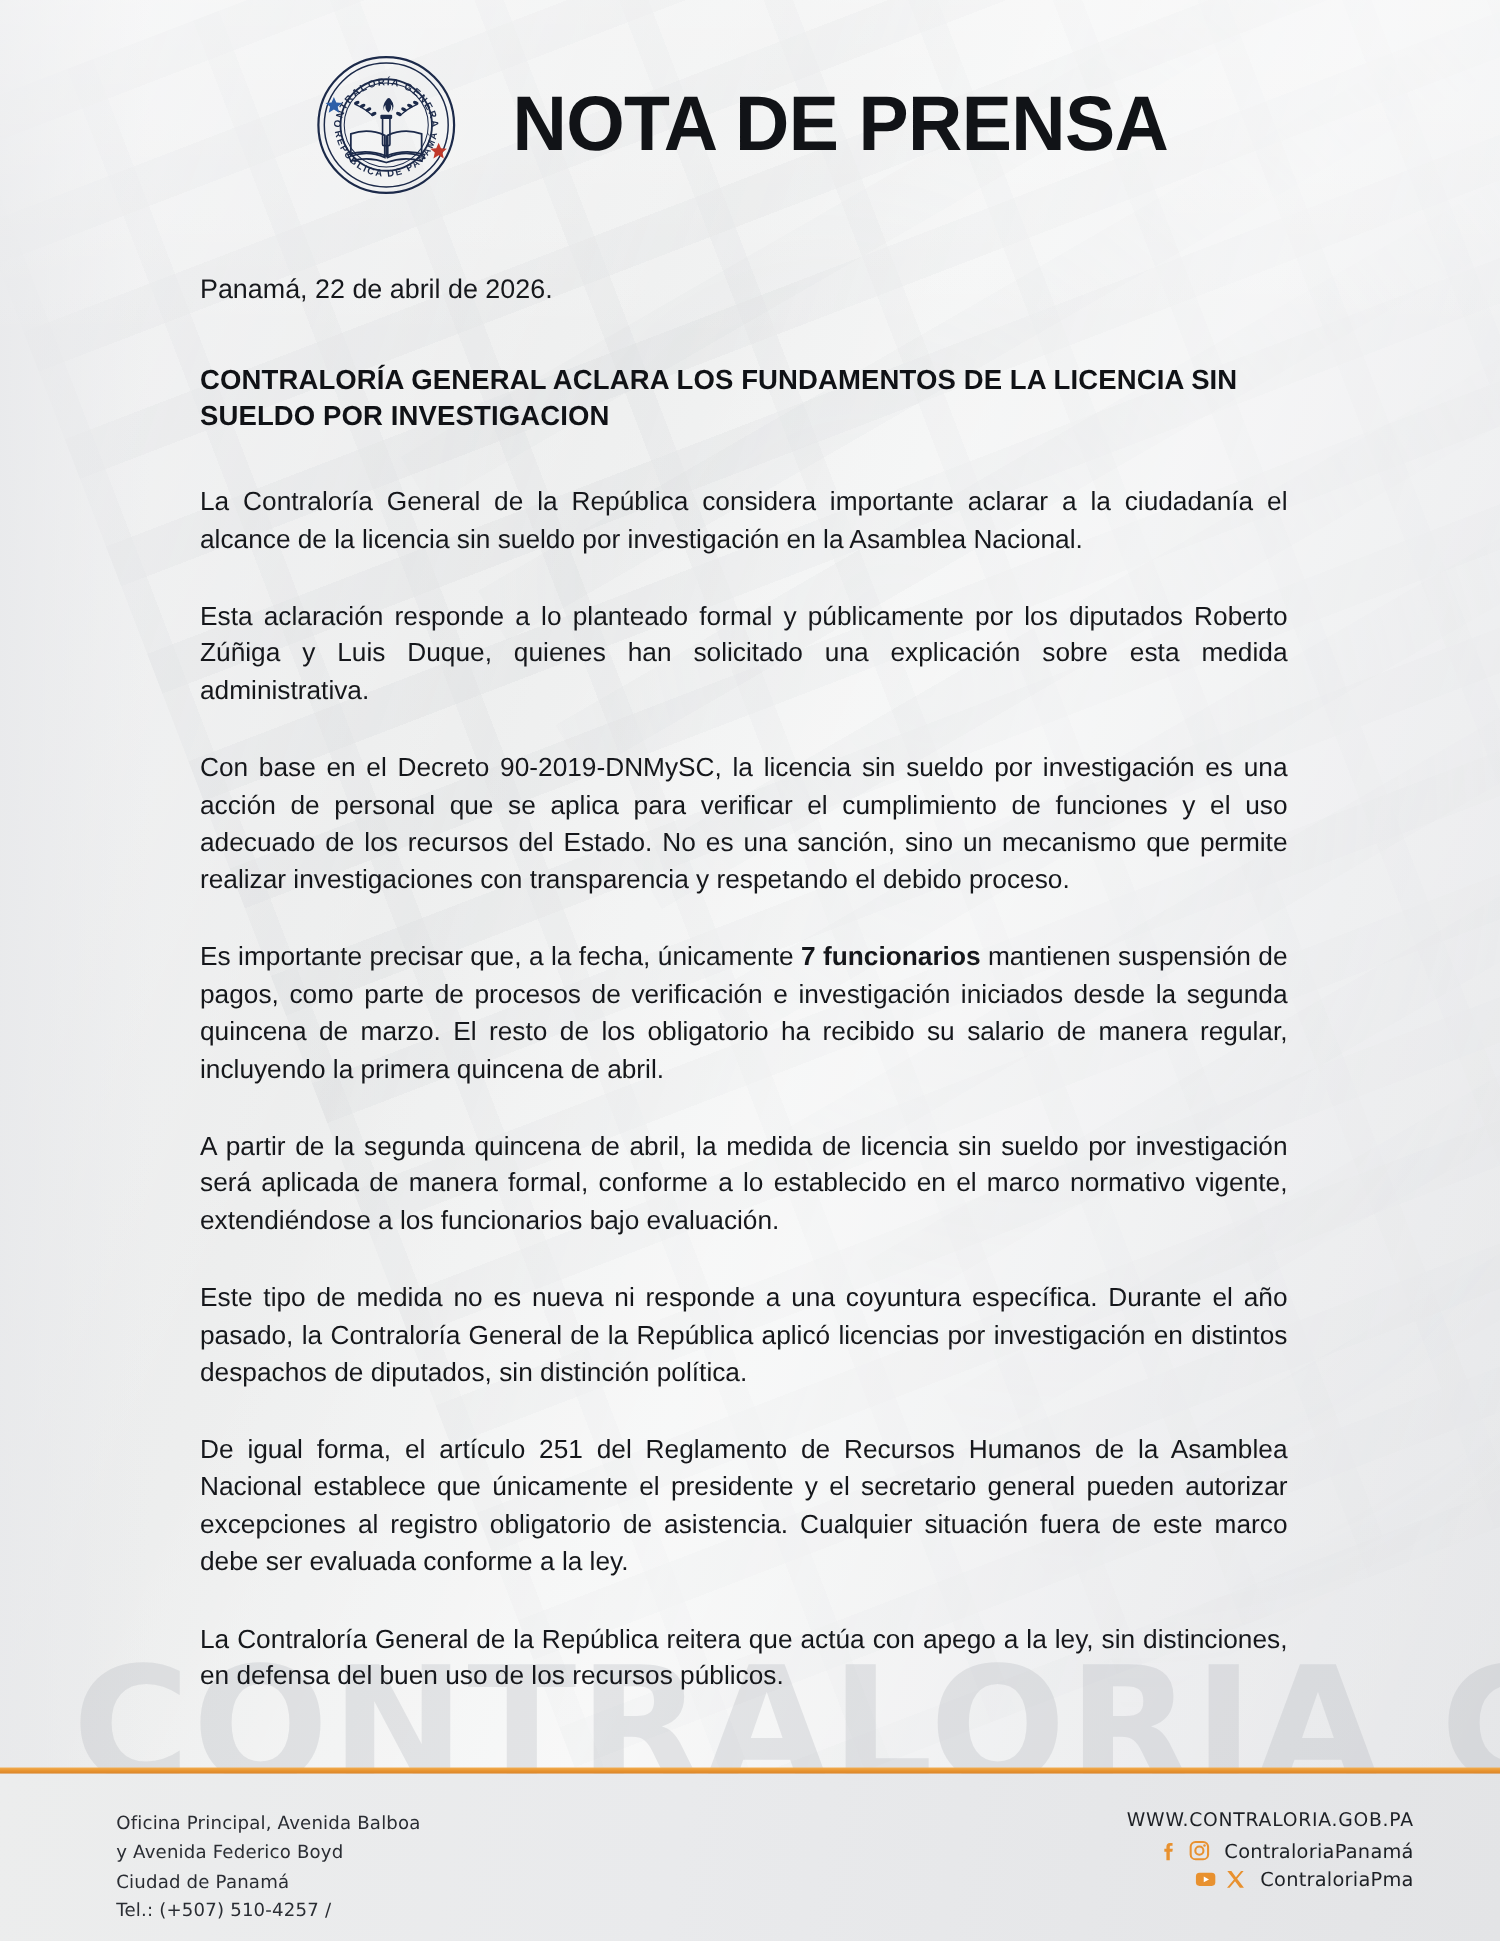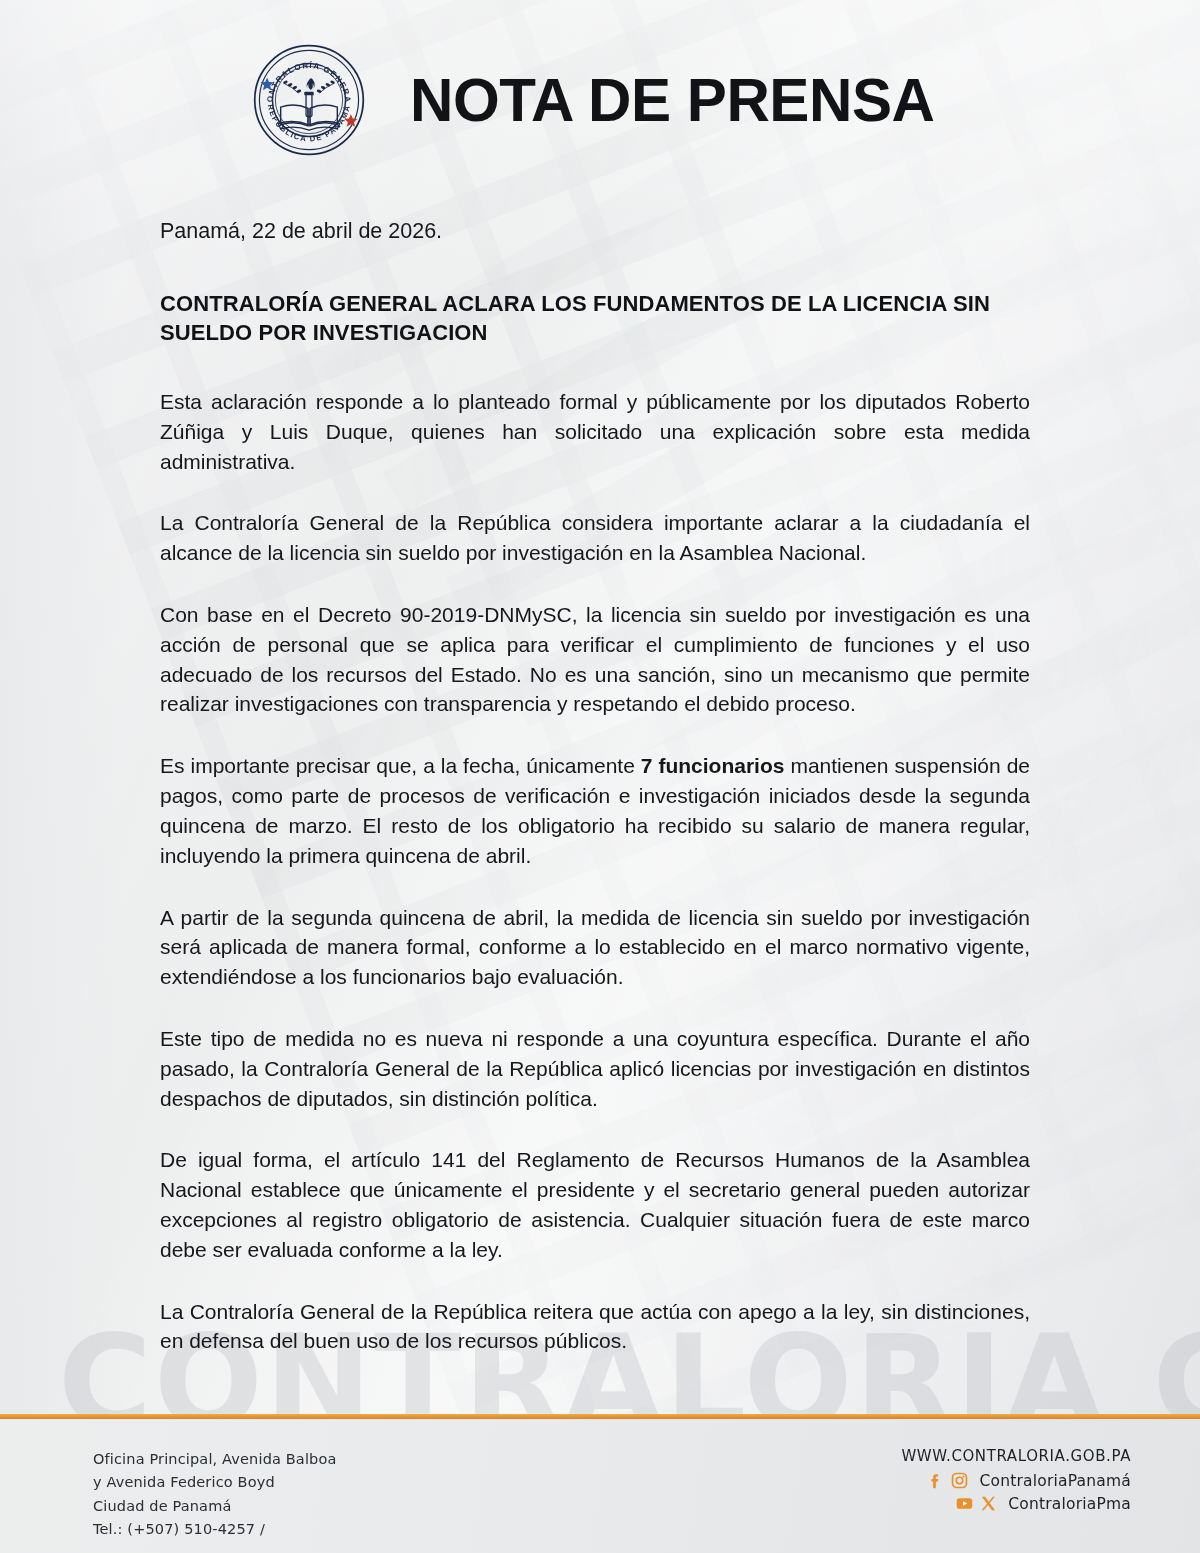--- a/index.html
+++ b/index.html
@@ -259,29 +259,29 @@
 
     <div class="doc-title">NOTA DE PRENSA</div>
   </div>
 
   <div class="content">
 
     <p class="dateline">Panamá, 22 de abril de 2026.</p>
 
     <h2 class="headline">CONTRALORÍA GENERAL ACLARA LOS FUNDAMENTOS DE LA LICENCIA SIN SUELDO POR INVESTIGACION</h2>
 
+    <p class="para">La Contraloría General de la República considera importante aclarar a la ciudadanía el alcance de la licencia sin sueldo por investigación en la Asamblea Nacional.</p>
     <p class="para">Esta aclaración responde a lo planteado formal y públicamente por los diputados Roberto Zúñiga y Luis Duque, quienes han solicitado una explicación sobre esta medida administrativa.</p>
-    <p class="para">La Contraloría General de la República considera importante aclarar a la ciudadanía el alcance de la licencia sin sueldo por investigación en la Asamblea Nacional.</p>
     <p class="para">Con base en el Decreto 90-2019-DNMySC, la licencia sin sueldo por investigación es una acción de personal que se aplica para verificar el cumplimiento de funciones y el uso adecuado de los recursos del Estado. No es una sanción, sino un mecanismo que permite realizar investigaciones con transparencia y respetando el debido proceso.</p>
 
     <p class="para"><span>Es importante precisar que, a la fecha, únicamente </span><b>7 funcionarios</b><span> mantienen suspensión de pagos, como parte de procesos de verificación e investigación iniciados desde la segunda quincena de marzo. El resto de los obligatorio ha recibido su salario de manera regular, incluyendo la primera quincena de abril.</span></p>
 
     <p class="para">A partir de la segunda quincena de abril, la medida de licencia sin sueldo por investigación será aplicada de manera formal, conforme a lo establecido en el marco normativo vigente, extendiéndose a los funcionarios bajo evaluación.</p>
     <p class="para">Este tipo de medida no es nueva ni responde a una coyuntura específica. Durante el año pasado, la Contraloría General de la República aplicó licencias por investigación en distintos despachos de diputados, sin distinción política.</p>
-    <p class="para">De igual forma, el artículo 141 del Reglamento de Recursos Humanos de la Asamblea Nacional establece que únicamente el presidente y el secretario general pueden autorizar excepciones al registro obligatorio de asistencia. Cualquier situación fuera de este marco debe ser evaluada conforme a la ley.</p>
+    <p class="para">De igual forma, el artículo 251 del Reglamento de Recursos Humanos de la Asamblea Nacional establece que únicamente el presidente y el secretario general pueden autorizar excepciones al registro obligatorio de asistencia. Cualquier situación fuera de este marco debe ser evaluada conforme a la ley.</p>
     <p class="para">La Contraloría General de la República reitera que actúa con apego a la ley, sin distinciones, en defensa del buen uso de los recursos públicos.</p>
   </div>
 
   <div class="footer-rule"></div>
   <div class="footer"></div>
 
   <div class="footer-left">
     <div>Oficina Principal, Avenida Balboa</div>
     <div>y Avenida Federico Boyd</div>
     <div>Ciudad de Panamá</div>

